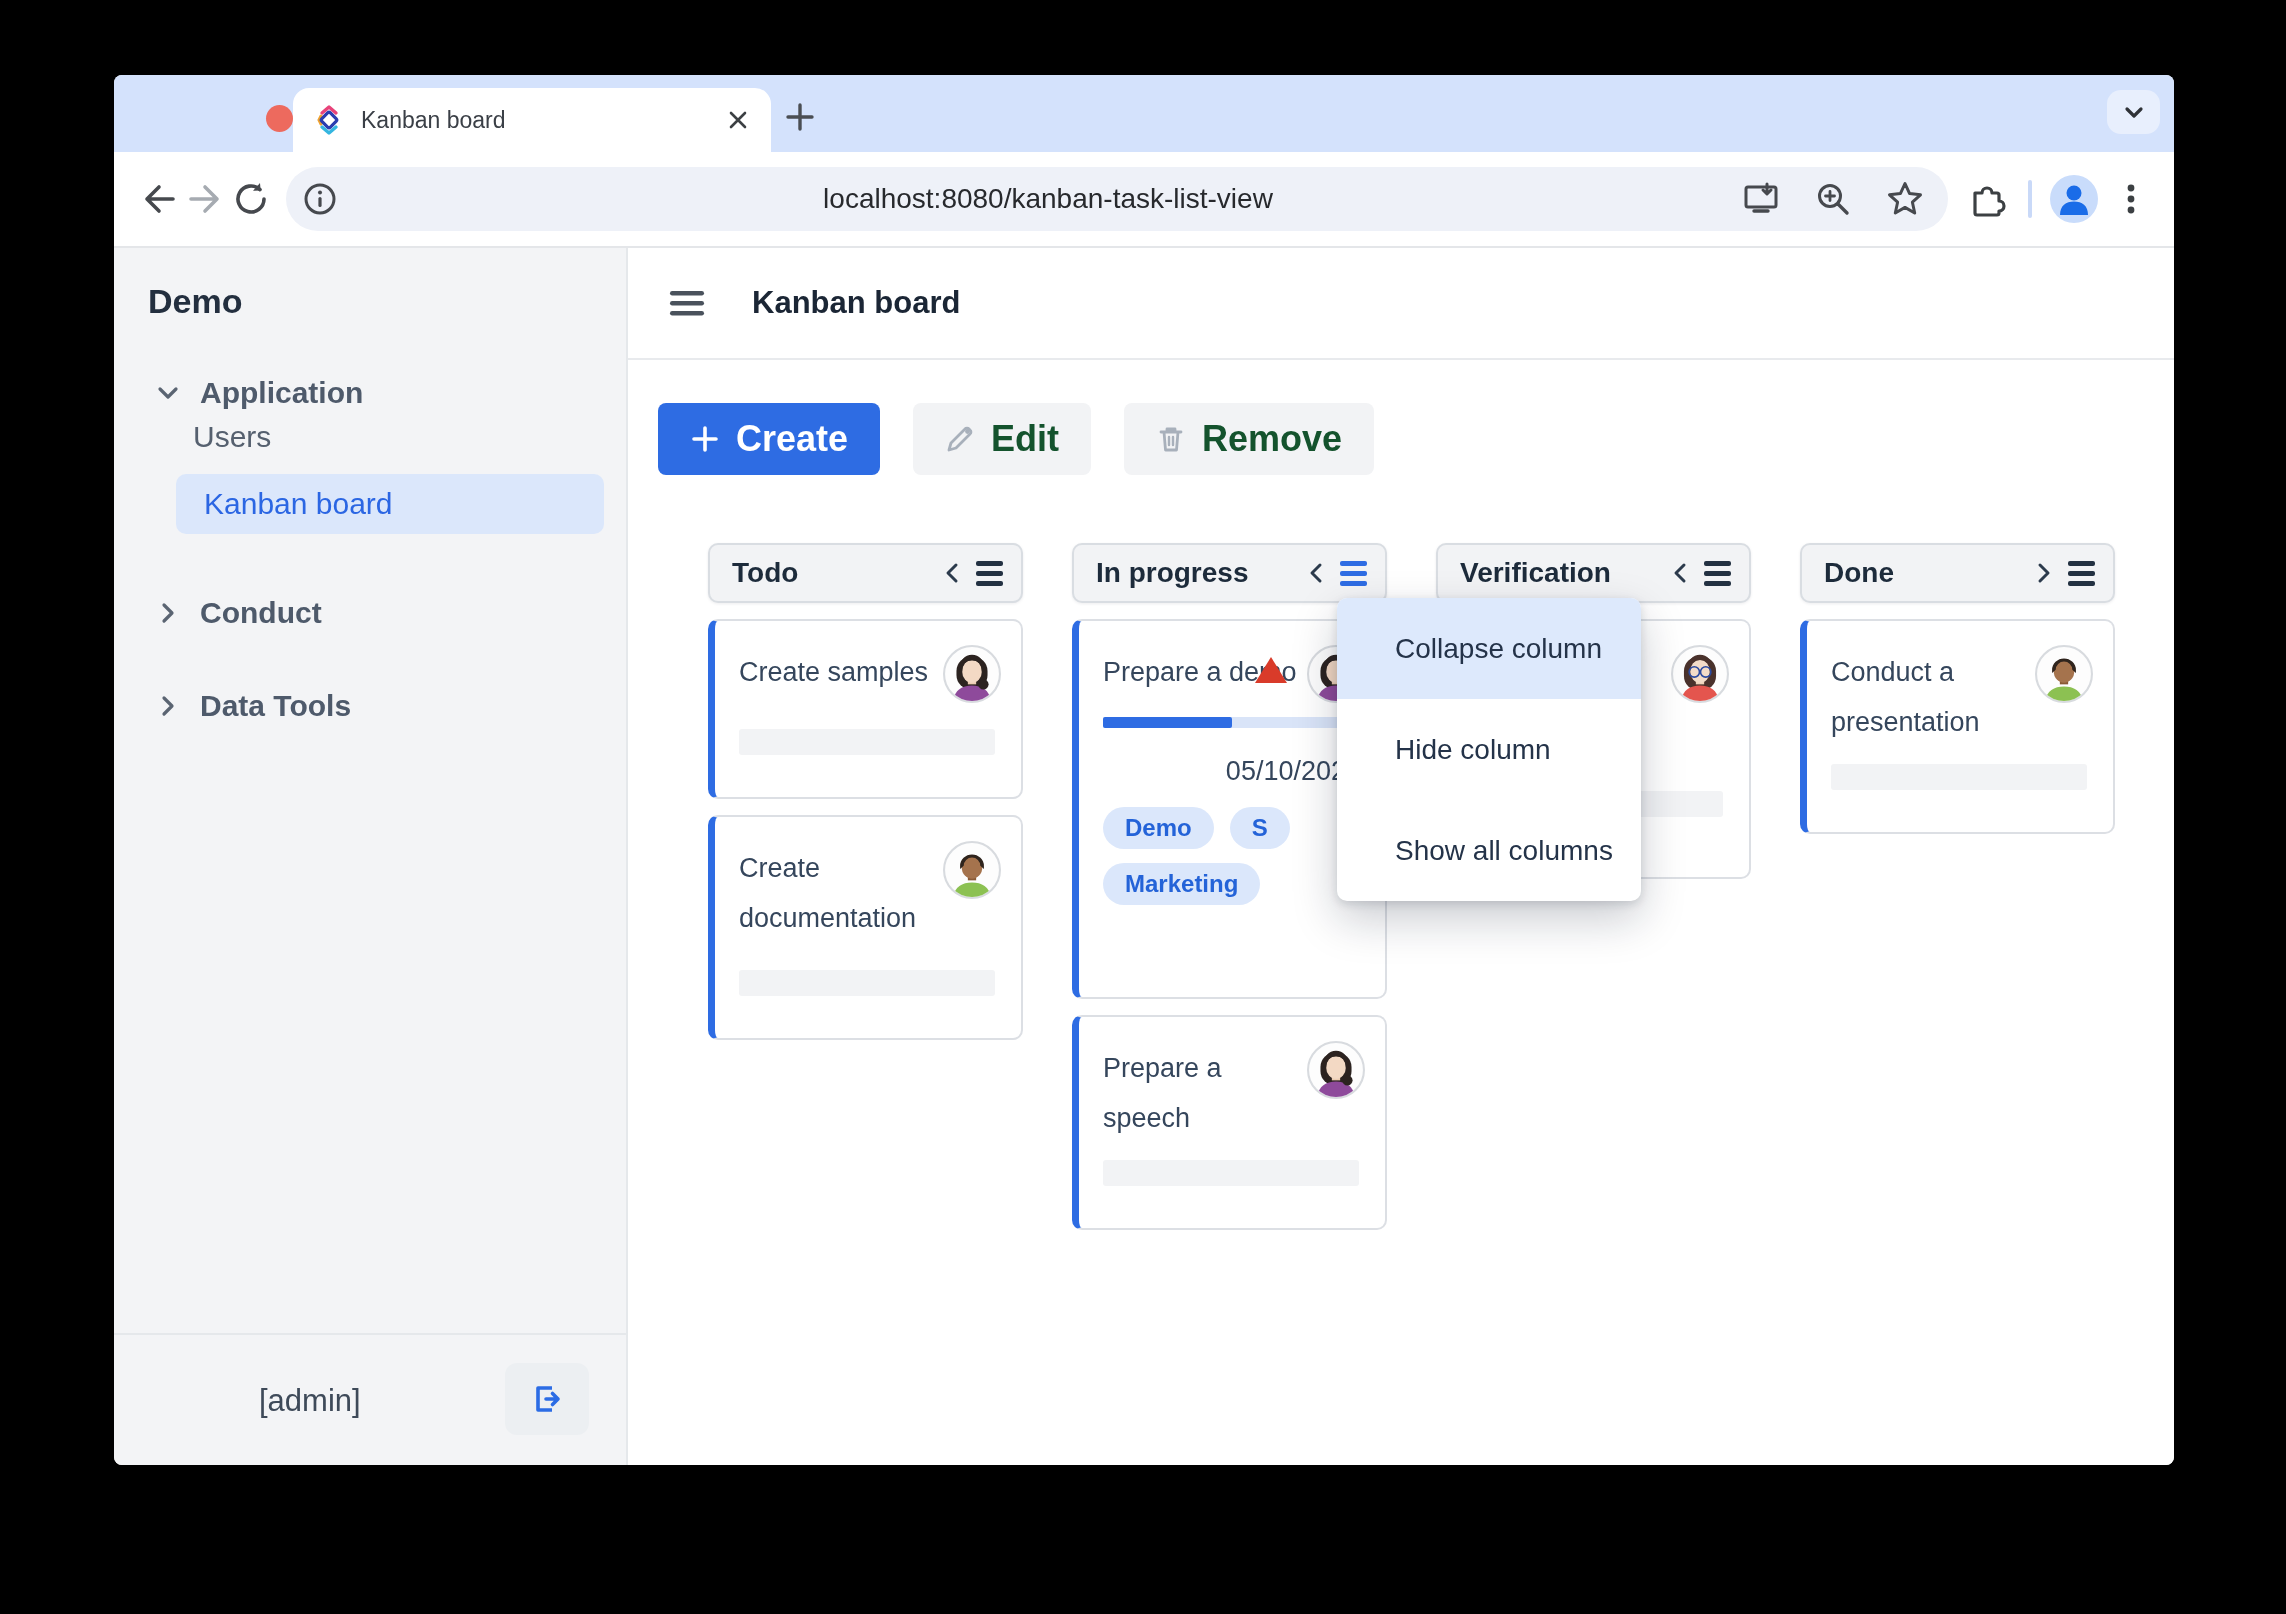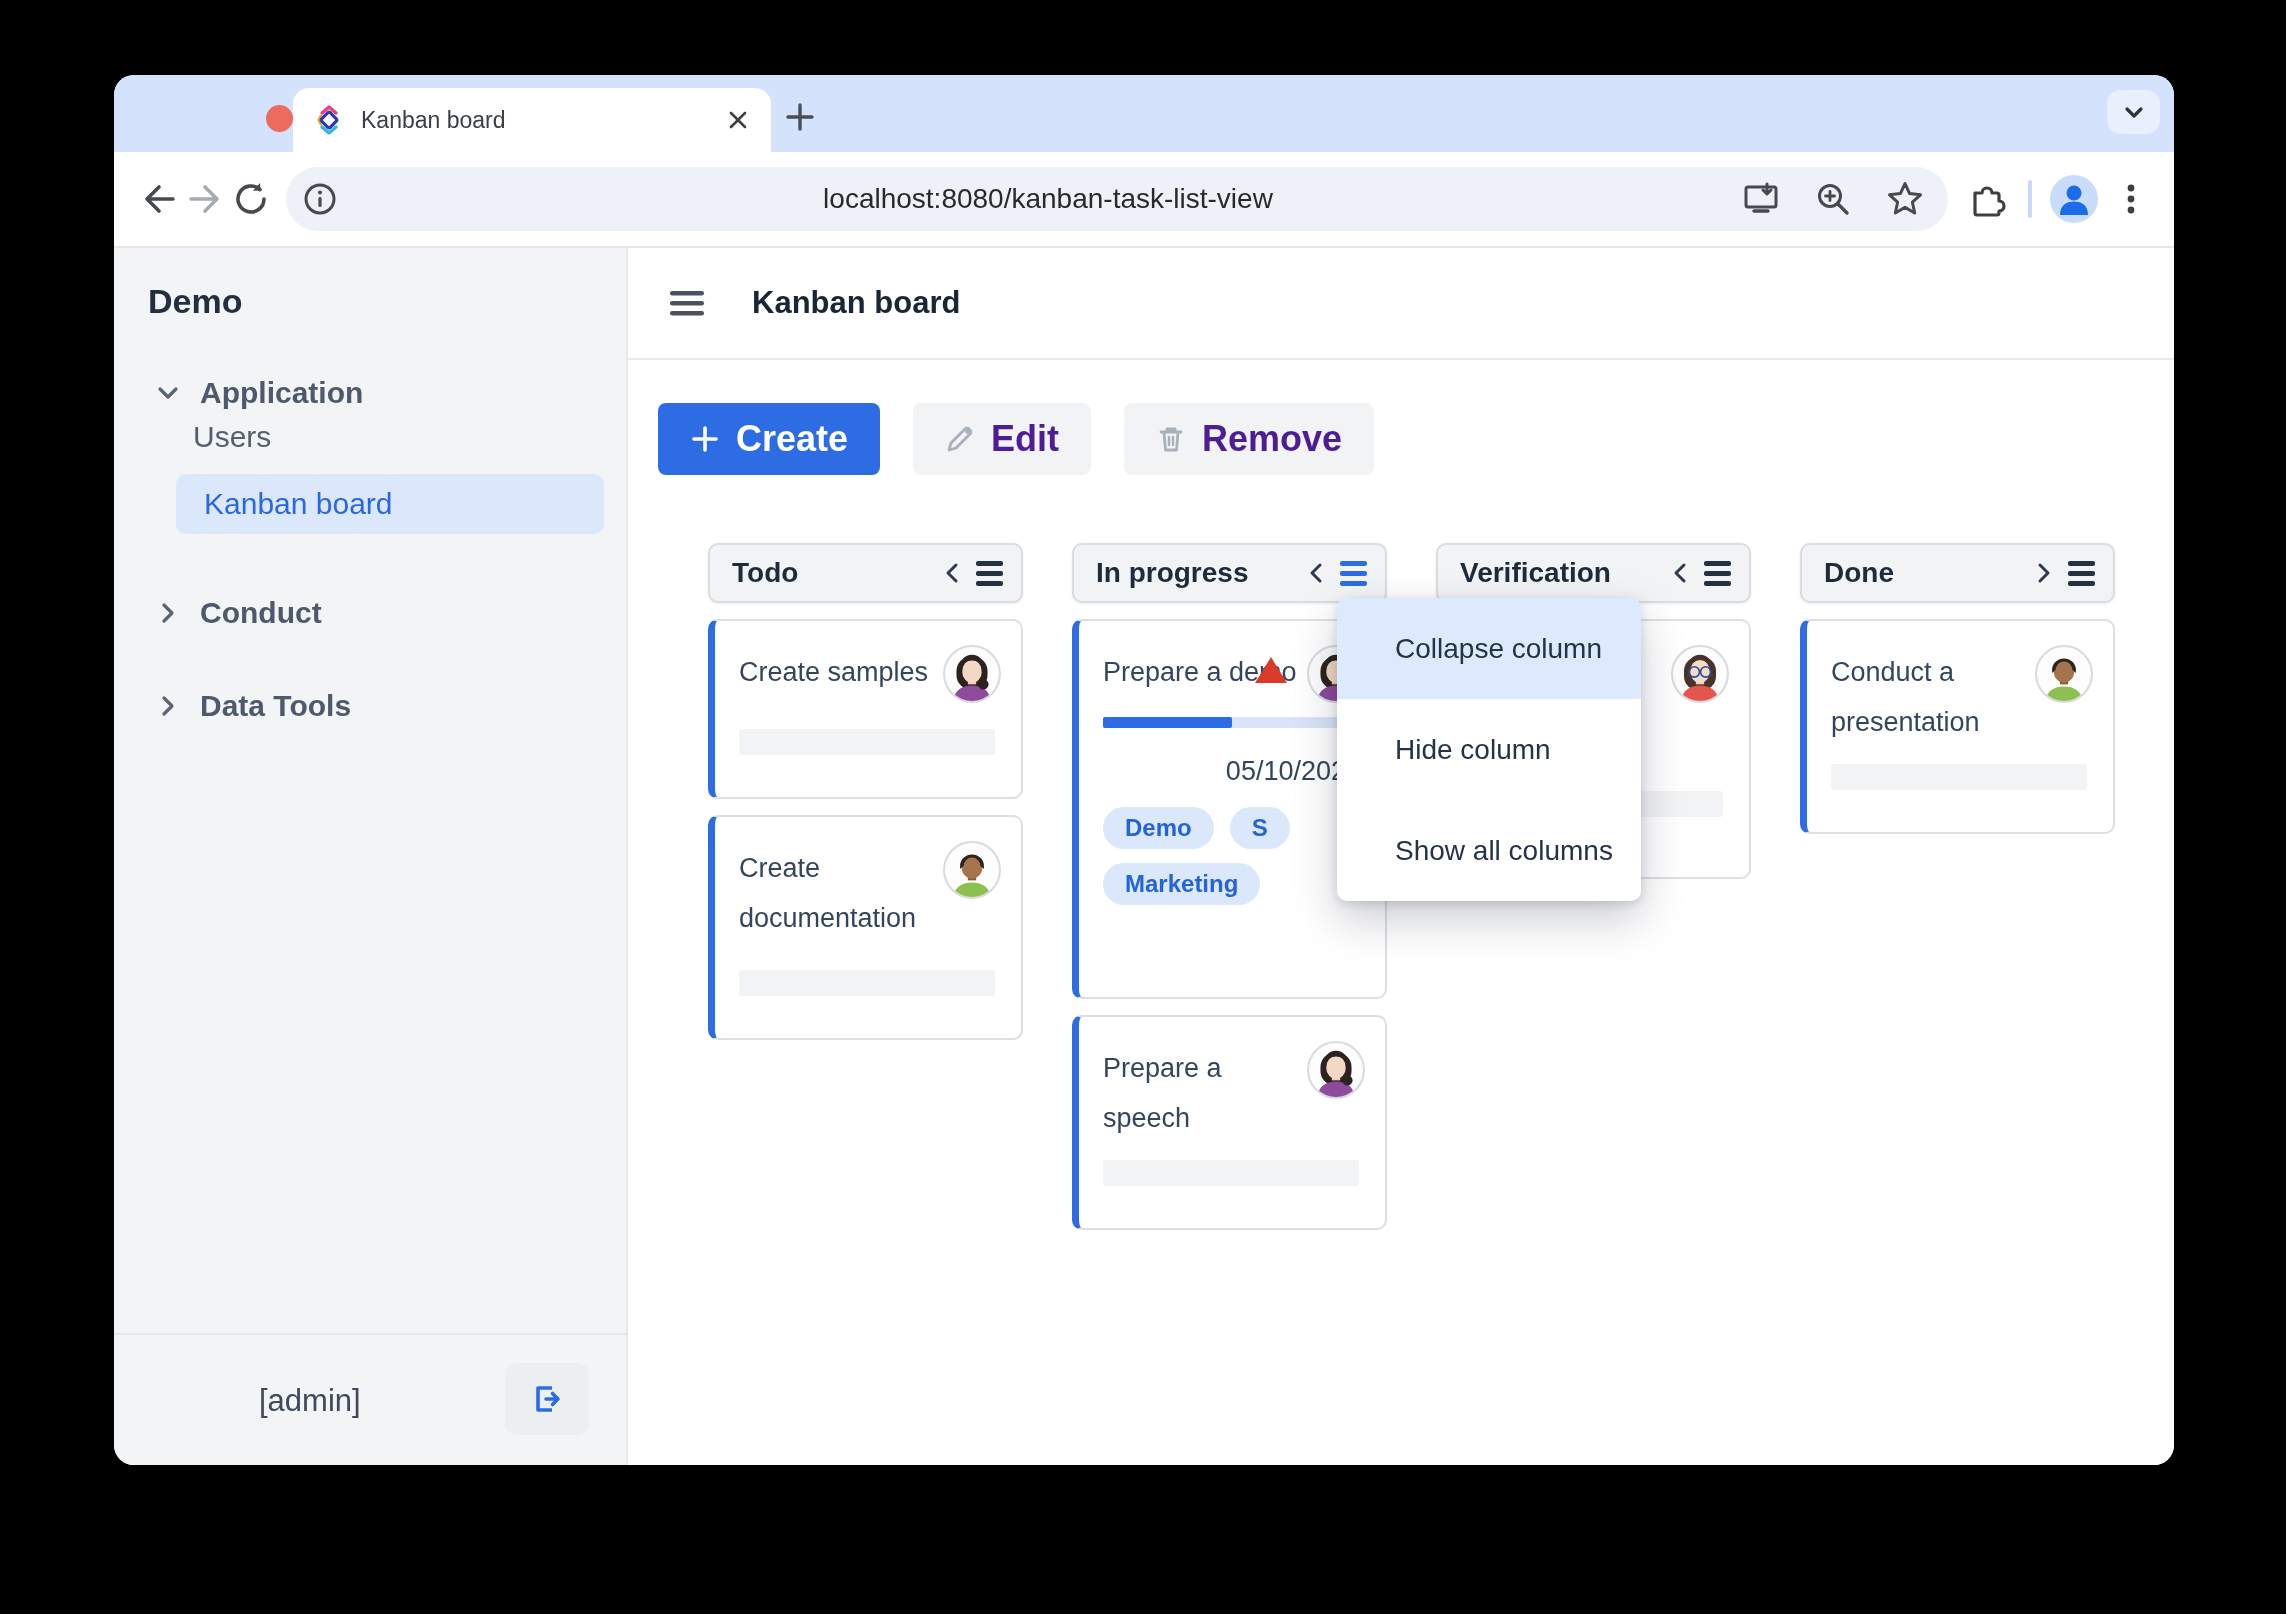--- a/index.html
+++ b/index.html
@@ -1,19 +1,19 @@
 <!DOCTYPE html>
 <html><head>
 <meta charset="utf-8">
 <style>
   * { margin:0; padding:0; box-sizing:border-box; }
   html,body { width:2286px; height:1614px; background:#000; font-family:"Liberation Sans", sans-serif; }
 
   .window { position:absolute; left:114px; top:75px; width:2060px; height:1390px;
-            border-radius:20px; overflow:hidden; background:#fff; display:flex; flex-direction:column; }
+            border-radius:8px; overflow:hidden; background:#fff; display:flex; flex-direction:column; }
 
   
   .tabstrip { position:relative; height:77px; background:#d4e2fc; flex:none; }
   .tl { position:absolute; top:30px; width:27px; height:27px; border-radius:50%; }
   .tl.red{ left:152px; background:#ed6a5e; } .tl.yellow{ left:192px; background:#f4bd50; } .tl.green{ left:231px; background:#61c455; }
   .tab { position:absolute; left:179px; top:13px; width:478px; height:64px; background:#fff;
          border-radius:16px 16px 0 0; display:flex; align-items:center; padding:0 20px; }
   .tab-title { font-size:23px; color:#3a3f46; margin-left:16px; flex:1; white-space:nowrap; overflow:hidden; }
   .tab-close { margin-left:8px; }
   .newtab { position:absolute; left:668px; top:24px; width:36px; height:36px; }
@@ -50,21 +50,21 @@
 
   .main { flex:1; background:#fff; position:relative; min-width:0; }
   .main-header { height:112px; border-bottom:2px solid #e8eaed; display:flex; align-items:center; padding-left:40px; }
   .page-title { font-size:31px; font-weight:bold; color:#1b2635; margin-left:46px; }
 
   .content { padding:43px 0 0 30px; }
   .actions { display:flex; gap:33px; }
   .btn { height:72px; border-radius:8px; display:flex; align-items:center; padding:0 32px; font-size:36px; font-weight:600; border:none; }
   .btn .ic { margin-right:16px; display:flex; }
   .btn-create { background:#2e6ce3; color:#fff; }
-  .btn-disabled { background:#f2f3f5; color:#4c1d95; }
+  .btn-disabled { background:#f2f3f5; color:#14532d; }
 
   
   .board { margin:68px 0 0 25px; display:flex; gap:24px; align-items:flex-start; }
   .column { width:340px; flex:none; display:flex; flex-direction:column; gap:16px;padding-left:25px; }
   .col-header { height:60px; background:#f2f3f5; border:2px solid #d9dde2; border-radius:10px;
                 box-shadow:0 1px 3px rgba(20,30,50,.08); display:flex; align-items:center; padding:0 18px 0 22px; }
   .col-title { font-size:28px; font-weight:bold; color:#1d2b3b; flex:1; }
   .col-chevron { display:flex; margin-right:16px; }
   .hamb { display:flex; flex-direction:column; gap:5px; width:27px; }
   .hamb i { display:block; height:5px; background:#233142; border-radius:2px; }

